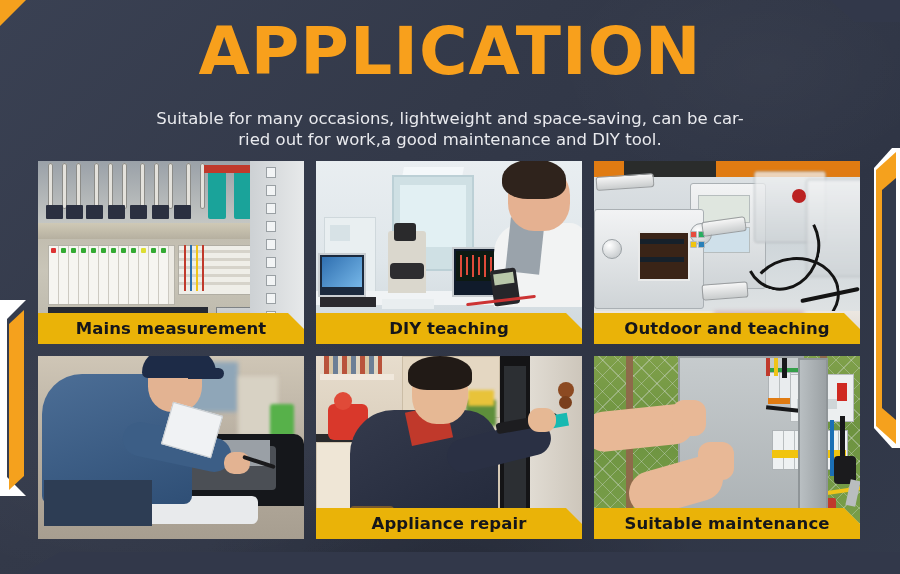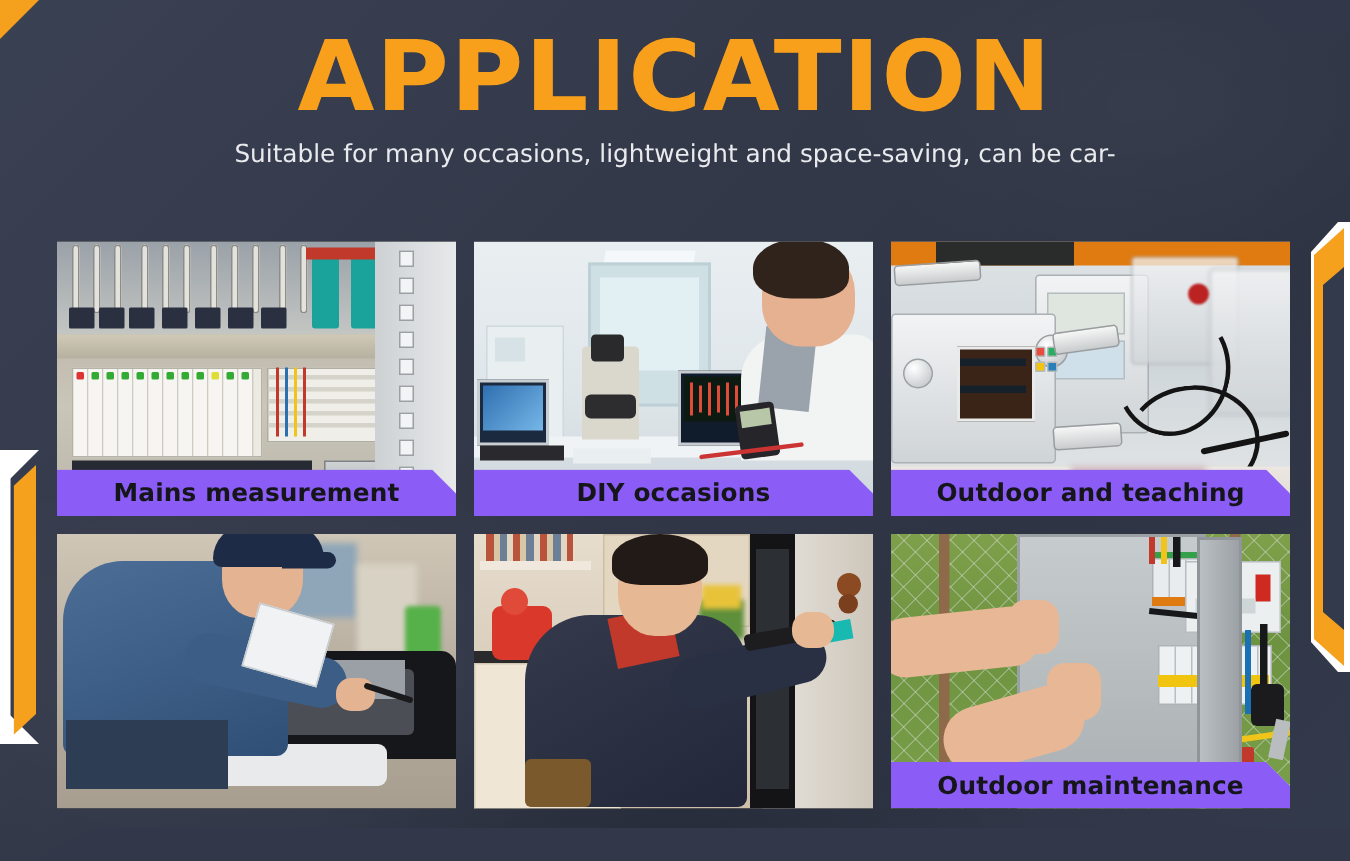--- a/index.html
+++ b/index.html
@@ -93,41 +93,41 @@
   
   #header{position:absolute;left:0;top:0;width:900px;text-align:center;}
   #title{
     margin:0;padding-top:19px;
     font-size:65px;line-height:1.0;font-weight:bold;
     letter-spacing:1px;color:#f8a01c;
     font-family:"DejaVu Sans","Liberation Sans",sans-serif;
     transform:scaleX(1.02);
   }
   #subtitle{
-    margin:8px auto 0;width:590px;
+    margin:24px auto 0;width:590px;
     color:#e9eaee;font-size:16.5px;line-height:1.28;
     font-family:"DejaVu Sans","Liberation Sans",sans-serif;
     text-align:center;
   }
   #subtitle .l2{display:block;}
 
   
   #grid{
     position:absolute;left:38px;top:161px;width:824px;
     display:grid;grid-template-columns:repeat(3,266px);
     grid-template-rows:183px 183px;
     column-gap:12px;row-gap:12px;
   }
   .card{position:relative;overflow:hidden;background:#20242f;}
   .photo{position:absolute;inset:0;overflow:hidden;}
 
   
   .label{
     position:absolute;left:0;bottom:0;width:100%;height:31px;
-    background:#8b5cf6;
+    background:#eab308;
     display:flex;align-items:center;justify-content:center;
     -webkit-clip-path:polygon(0 0, calc(100% - 16px) 0, 100% 16px, 100% 100%, 0 100%);
     clip-path:polygon(0 0, calc(100% - 16px) 0, 100% 16px, 100% 100%, 0 100%);
   }
   .label span{
     color:#15161a;font-size:16.5px;font-weight:bold;letter-spacing:.1px;
     font-family:"DejaVu Sans","Liberation Sans",sans-serif;
     white-space:nowrap;
   }
 
@@ -271,20 +271,21 @@
 
   <div id="edge-right-white"></div>
   <div id="edge-right-orange"></div>
   <div id="edge-right-dark"></div>
   <div id="corner-br-orange"></div>
 
   <div id="header">
     <h1 id="title">APPLICATION</h1>
     <p id="subtitle">
       <span class="l1">Suitable for many occasions, lightweight and space-saving, can be car-</span>
+      <span class="l2">ried out for work,a good maintenance and DIY tool.</span>
     </p>
   </div>
 
   <div id="grid">
 
     <div class="card">
       <div class="photo p1">
         <div class="ph rackA"></div>
         <div class="ph wire" style="left:10px"></div>
           <div class="ph wire" style="left:24px"></div>
@@ -398,21 +399,21 @@
         <div class="ph man-head"></div>
         <div class="ph man-hair"></div>
         <div class="ph dmm">
             <div class="ph dmmscr"></div>
           </div>
         <div class="ph cablered"></div>
         <div class="ph" style="left:4px;top:136px;width:56px;height:10px;background:#2a2a2e"></div>
         <div class="ph" style="left:66px;top:138px;width:52px;height:10px;background:#e9eef0"></div>
       </div>
       <div class="label">
-        <span>DIY occasions</span>
+        <span>DIY teaching</span>
       </div>
     </div>
 
     <div class="card">
       <div class="photo p3">
         <div class="ph topband"></div>
           <div class="ph topdark"></div>
         <div class="ph inst" style="left:96px;top:22px;width:74px;height:104px"></div>
         <div class="ph" style="left:104px;top:34px;width:50px;height:26px;background:#dfe6df;border:1px solid #b6bdbe"></div>
         <div class="ph" style="left:104px;top:66px;width:50px;height:24px;background:#cfe0ea;border:1px solid #b6bdbe"></div>
@@ -484,20 +485,23 @@
         <div class="ph torso5"></div>
         <div class="ph collar"></div>
         <div class="ph head5"></div>
         <div class="ph hair5"></div>
         <div class="ph arm5"></div>
         <div class="ph driver"></div>
           <div class="ph drivert"></div>
         <div class="ph hand5"></div>
         <div class="ph belt"></div>
       </div>
+      <div class="label">
+        <span>Appliance repair</span>
+      </div>
     </div>
 
     <div class="card">
       <div class="photo p6">
         <div class="ph fence"></div>
         <div class="ph post" style="left:32px"></div>
         <div class="ph post" style="left:226px"></div>
         <div class="ph box">
           <div class="ph" style="left:0;top:0;right:0;bottom:0;background:linear-gradient(180deg,#c6cbcd,#a9afb2)"></div>
           <div class="ph mcbgrn"></div>
@@ -531,18 +535,18 @@
           <div class="ph door"></div>
         </div>
         <div class="ph arm6"></div>
         <div class="ph fist6"></div>
         <div class="ph arm6b"></div>
         <div class="ph fist6b"></div>
         <div class="ph keys"></div>
         <div class="ph keyb"></div>
       </div>
       <div class="label">
-        <span>Outdoor maintenance</span>
+        <span>Suitable maintenance</span>
       </div>
     </div>
 
   </div>
 </div>
 
 </body></html>

